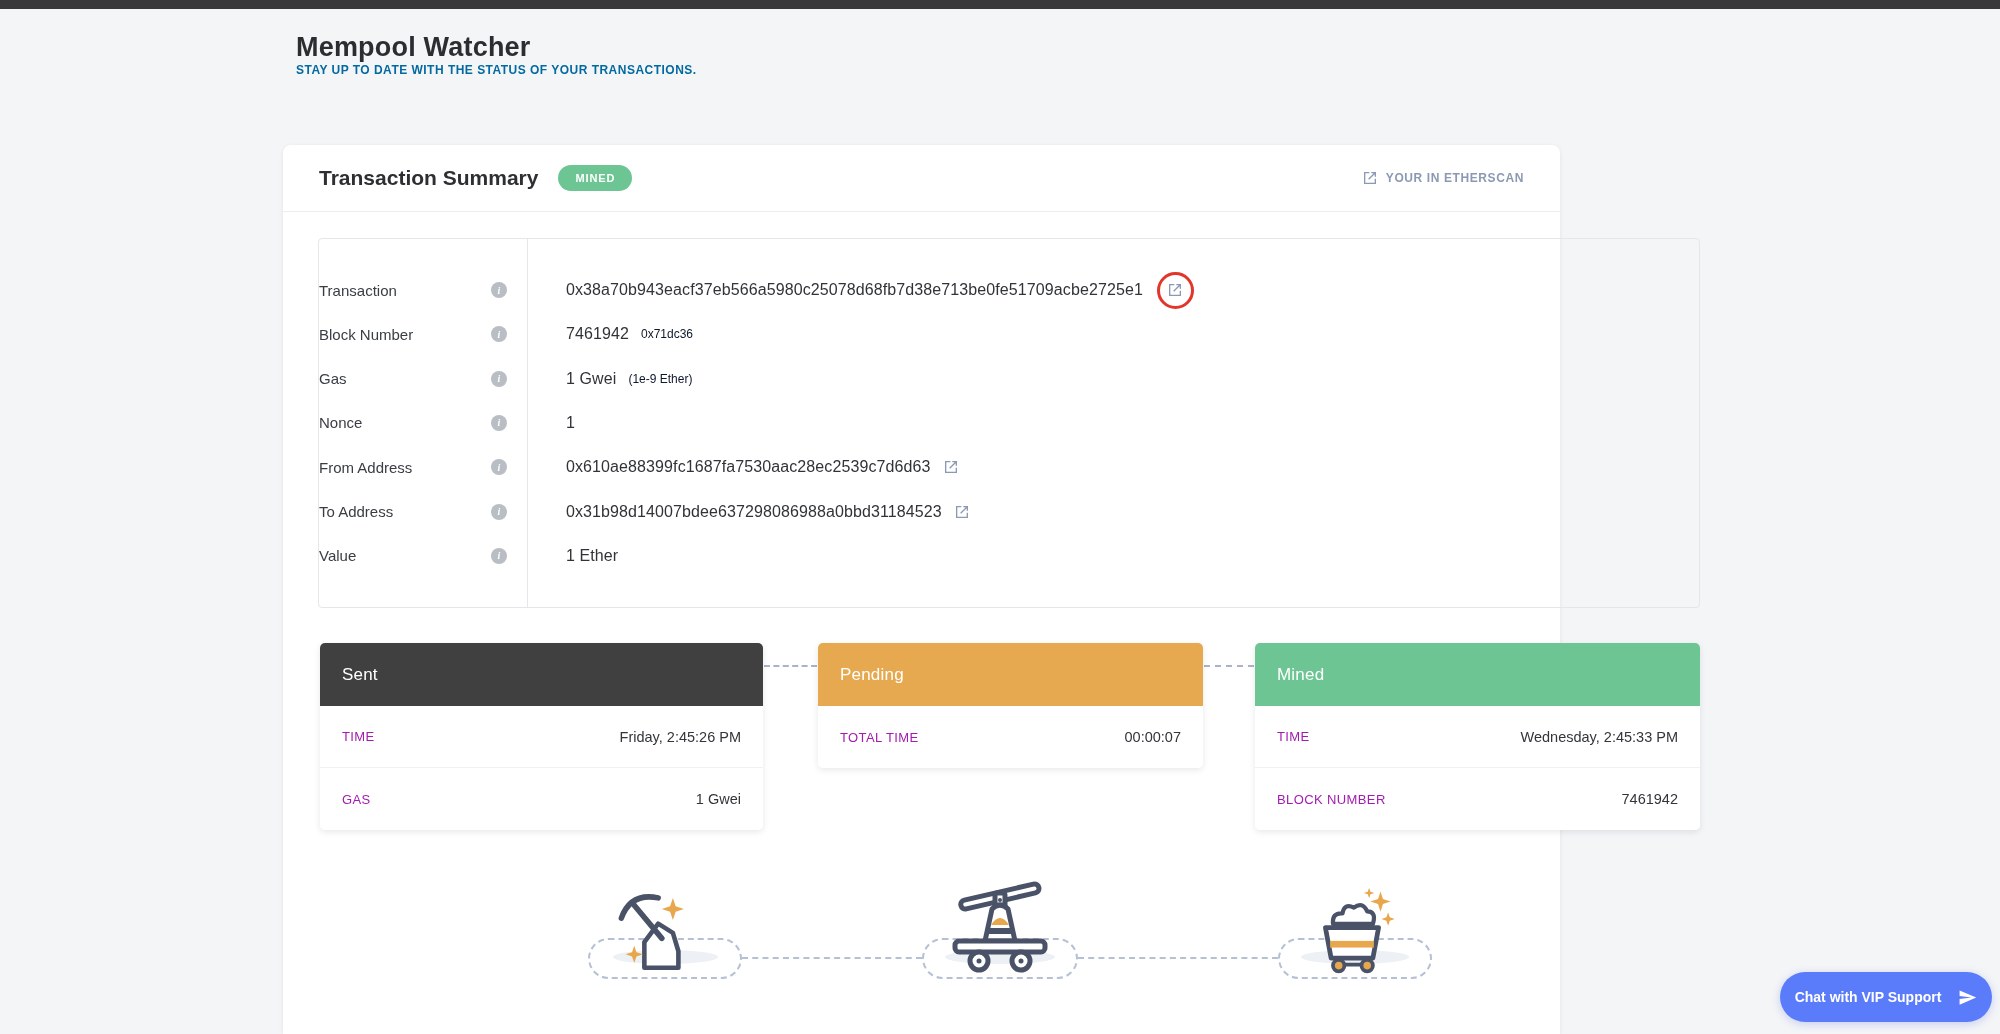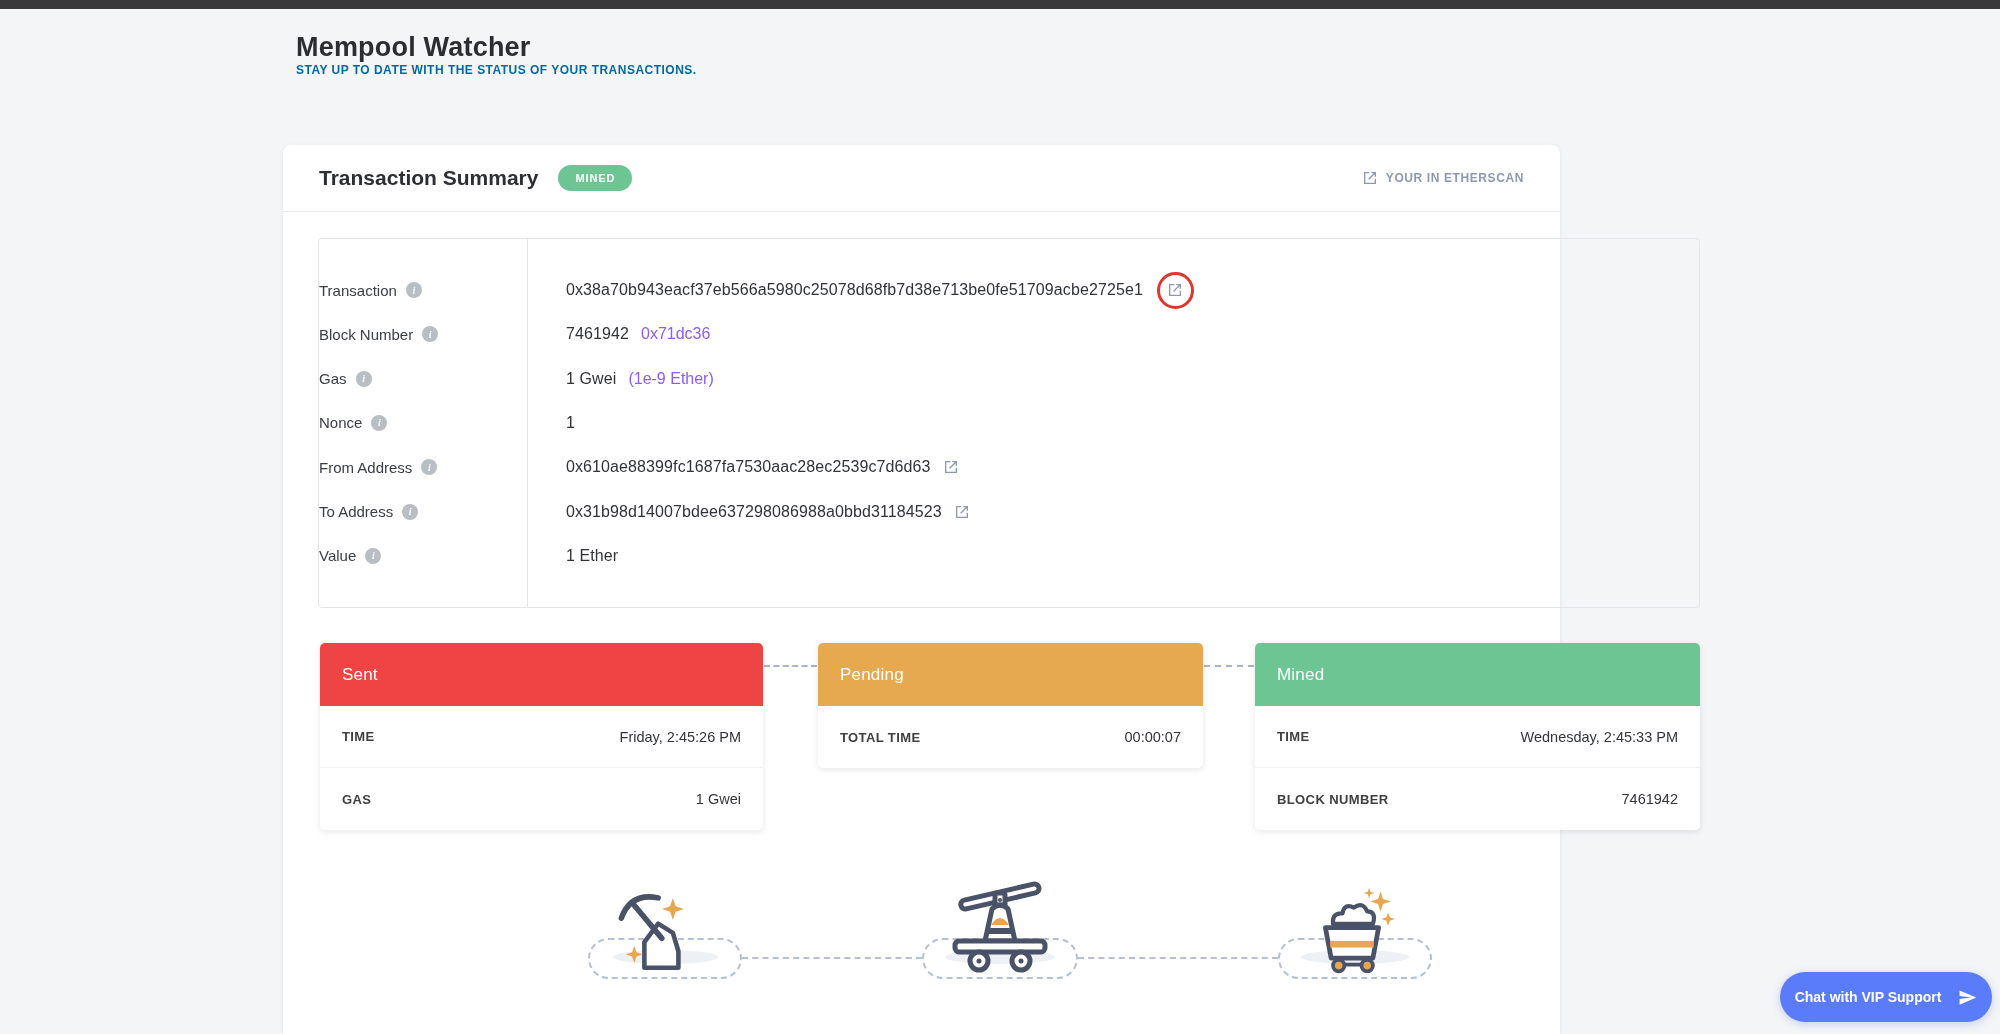--- a/index.html
+++ b/index.html
@@ -38,49 +38,49 @@
   }
   .etherscan-link svg { width:15px; height:15px; }
 
   .details-box {
     position:absolute; left:35px; top:93px; width:1382px; height:370px;
     border:1px solid #e4e6ea; border-radius:4px; padding:29px 0;
     display:flex; flex-direction:column;
   }
   .details-divider { position:absolute; left:208px; top:0; bottom:0; width:1px; background:#e4e6ea; }
   .detail-row { display:flex; height:45px; align-items:center; }
-  .label-cell { width:208px; display:flex; justify-content:flex-start; align-items:center; padding-right:20px; gap:9px; }
+  .label-cell { width:208px; display:flex; justify-content:space-between; align-items:center; padding-right:20px; gap:9px; }
   .detail-label { font-size:15px; font-weight:500; color:#3a3d44; }
   .info-icon {
     width:16px; height:16px; border-radius:50%; background:#b9bdc4; color:#fff;
     font-size:10px; font-weight:700; display:flex; align-items:center; justify-content:center;
     font-family:"Liberation Serif", serif; font-style:italic; cursor:pointer; flex:0 0 auto;
   }
   .value-cell { display:flex; align-items:center; padding-left:39px; gap:12px; }
   .detail-value { font-size:16px; color:#313338; letter-spacing:.1px; }
-  .detail-secondary { font-size:16px; color:#8b5cf6; }
+  .detail-secondary { font-size:12px; color:#0f172a; }
   .link-icon { color:#8b99b2; display:inline-flex; cursor:pointer; }
   .link-icon svg { width:16px; height:16px; }
   .red-circle {
     width:37px; height:37px; border:3px solid #e2352b; border-radius:50%;
     display:inline-flex; align-items:center; justify-content:center; margin-left:2px; flex:0 0 auto;
   }
 
   
   .status-card { position:absolute; border-radius:5px; box-shadow:0 2px 6px rgba(25,30,50,.10); background:#fff; }
   .status-card .sc-header {
     height:63px; border-radius:5px 5px 0 0; display:flex; align-items:center;
     padding:0 22px; color:#fff; font-size:17px; letter-spacing:.2px;
   }
   .sc-row {
     height:62px; display:flex; align-items:center; justify-content:space-between;
     padding:0 22px; background:#fff; border-bottom:1px solid #f1f1f4;
   }
   .sc-row:last-child { border-bottom:none; border-radius:0 0 5px 5px; }
-  .sc-label { font-size:13px; font-weight:700; color:#404040; letter-spacing:.03em; }
+  .sc-label { font-size:13px; font-weight:400; color:#a21caf; letter-spacing:.03em; }
   .sc-value { font-size:14.5px; color:#33353a; }
   #sent-card   { left:37px;  top:498px; width:443px; }
   #pending-card{ left:535px; top:498px; width:385px; }
   #mined-card  { left:972px; top:498px; width:445px; }
   .sc-connector { position:absolute; border-top:2px dashed #a9b4ca; height:0; }
   #connector-1 { left:481px;  top:520px; width:53px; }
   #connector-2 { left:921px;  top:520px; width:50px; }
 
   
   .journey-pill {
@@ -232,21 +232,21 @@
       <div class="value-cell">
         <span class="detail-value">1 Ether</span>
       </div>
     </div>
   </div>
 
   <div class="sc-connector" id="connector-1"></div>
   <div class="sc-connector" id="connector-2"></div>
 
   <div class="status-card" id="sent-card">
-    <div class="sc-header" style="background:#ef4444">
+    <div class="sc-header" style="background:#404040">
       <span>Sent</span>
     </div>
     <div class="sc-row">
       <span class="sc-label">TIME</span>
       <span class="sc-value">Friday, 2:45:26 PM</span>
     </div>
     <div class="sc-row">
       <span class="sc-label">GAS</span>
       <span class="sc-value">1 Gwei</span>
     </div>

